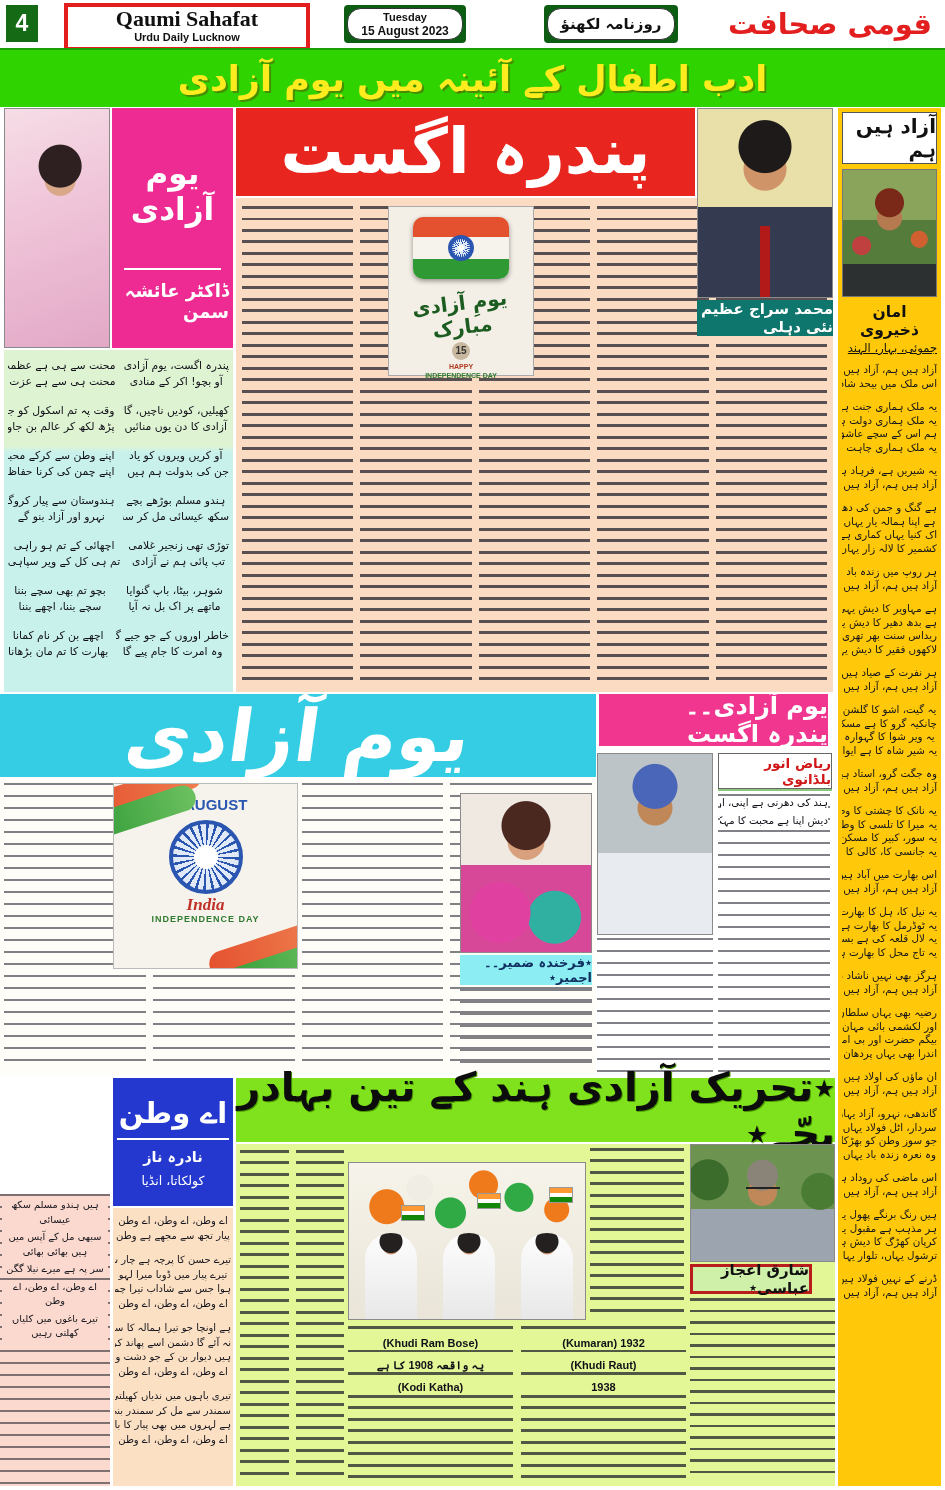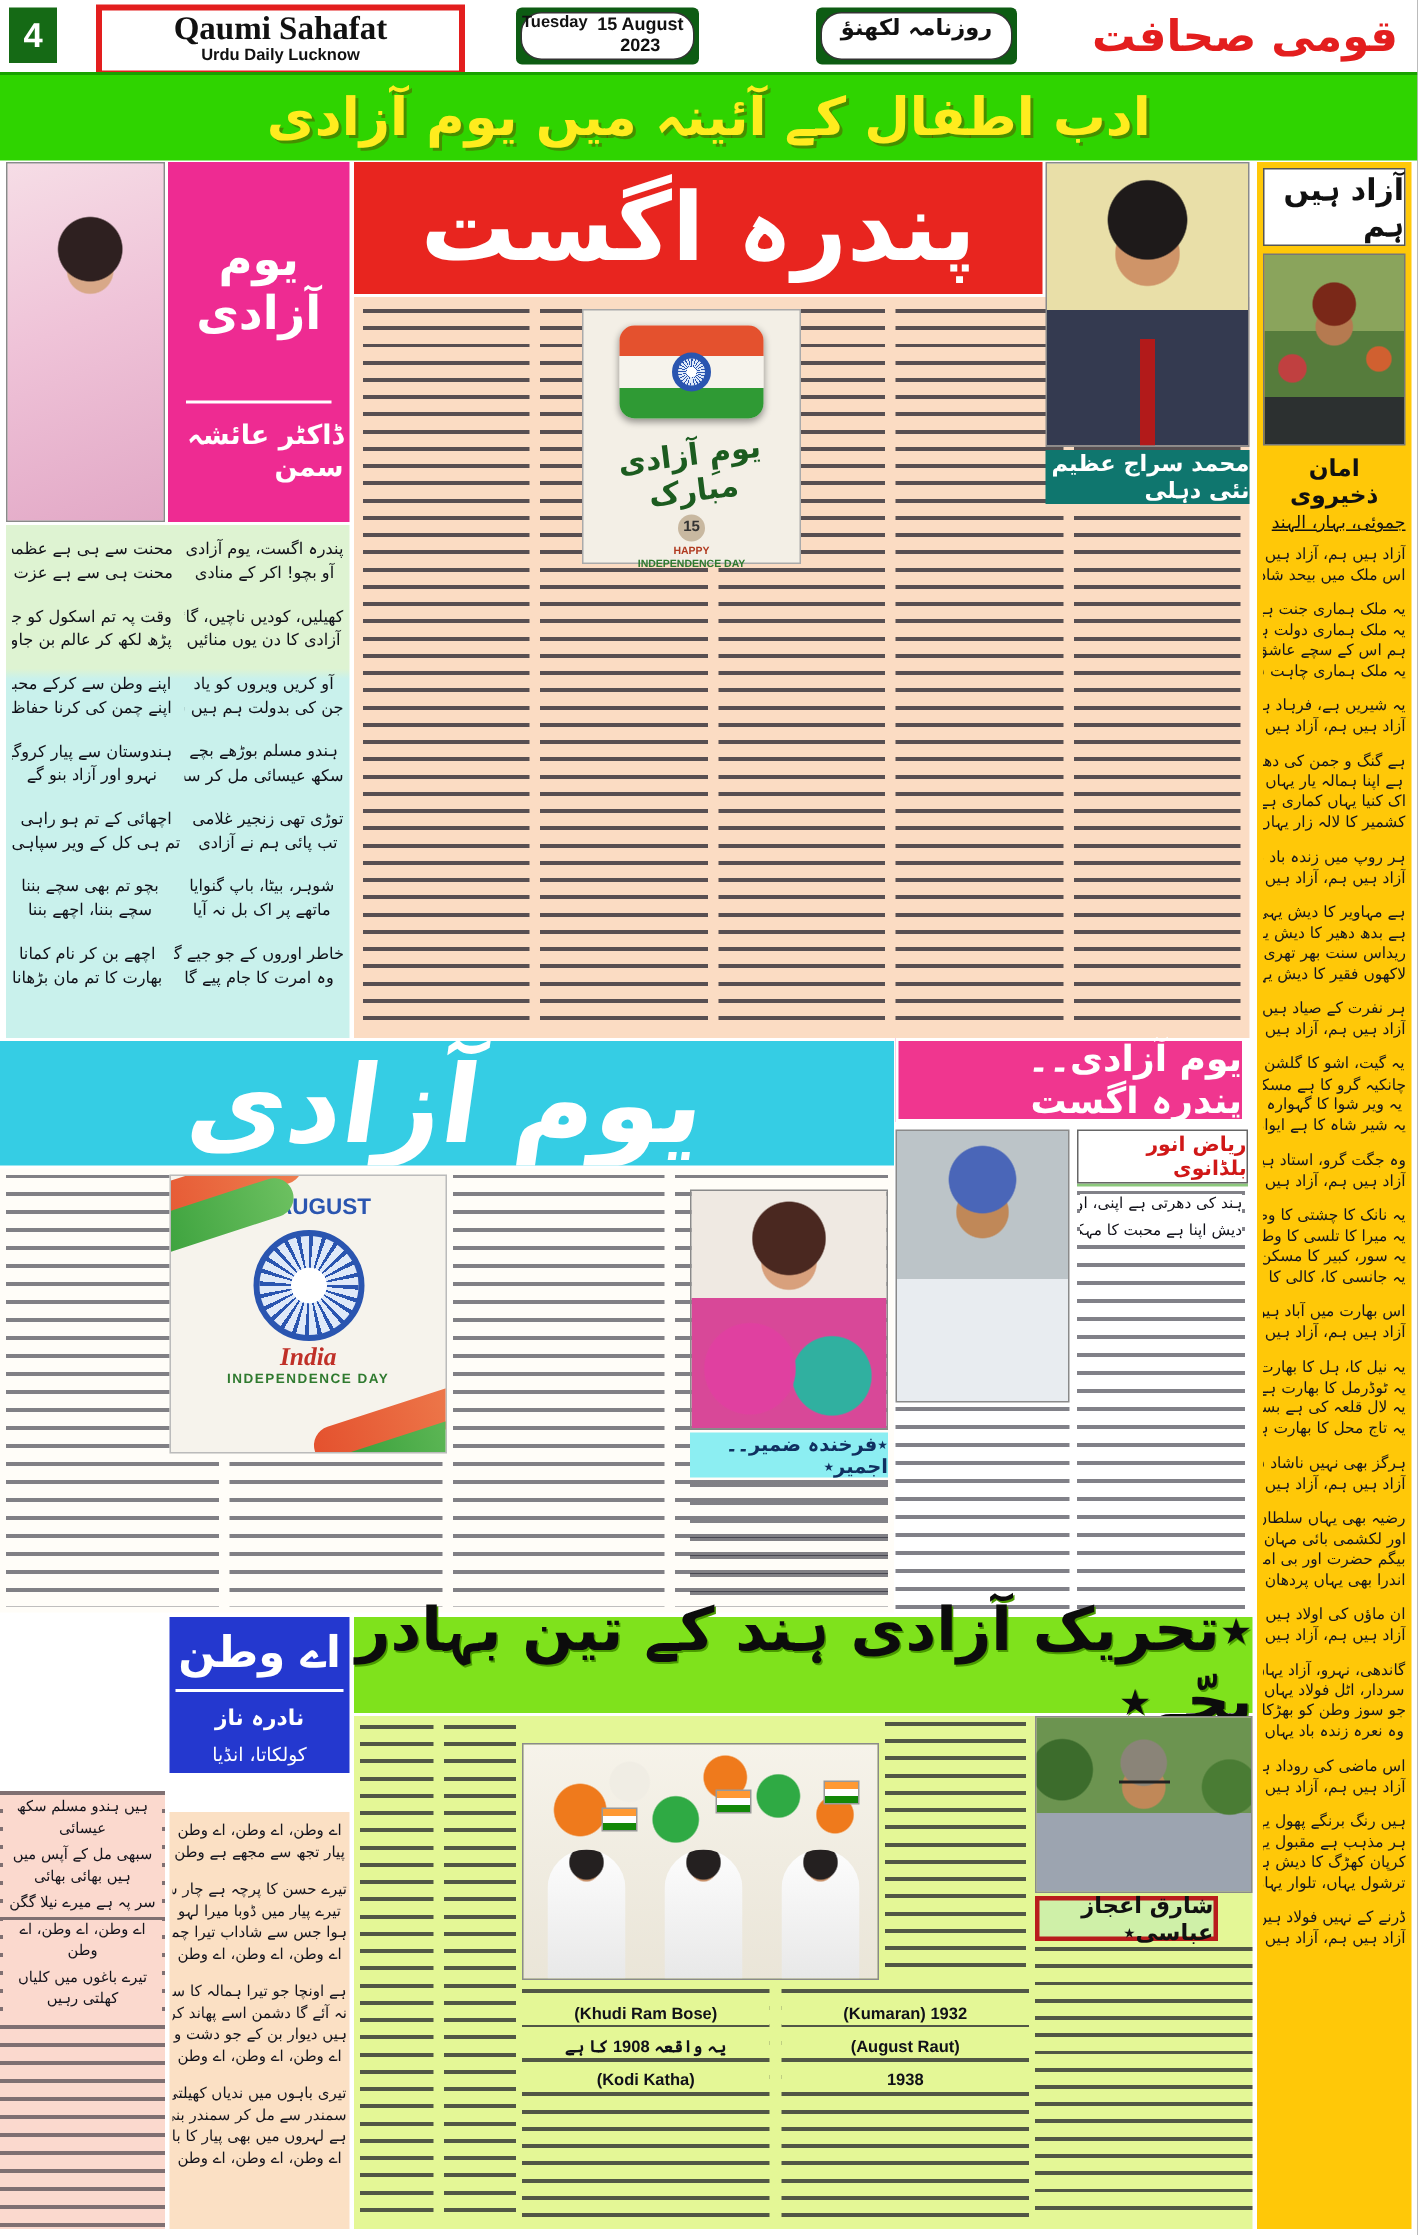--- a/index.html
+++ b/index.html
@@ -10,21 +10,21 @@
   .lat{font-family:"Liberation Sans",sans-serif;}
 
   
   .pageno{left:6px;top:5px;width:32px;height:37px;background:#156a15;color:#fff;
           font:700 23px/37px "Liberation Sans",sans-serif;text-align:center;}
   .qs-box{left:64px;top:3px;width:238px;height:40px;background:#fff;border:4px solid #e31e1e;text-align:center;}
   .qs-name{font:700 22px/24px "Liberation Serif",serif;color:#111;}
   .qs-tag{font:700 11px/12px "Liberation Sans",sans-serif;color:#111;}
   .gbox{background:#0d5c13;border-radius:4px;padding:3px;}
   .gbox-in{background:#fff;border:1px solid #333;border-radius:14px;height:100%;box-sizing:border-box;
-           display:flex;flex-direction:row;justify-content:center;text-align:center;}
+           display:flex;flex-direction:column;justify-content:center;text-align:center;}
   .date-box{left:344px;top:5px;width:122px;height:38px;box-sizing:border-box;}
   .date-day{font:700 11px/13px "Liberation Sans",sans-serif;color:#111;}
   .date-val{font:700 12px/14px "Liberation Sans",sans-serif;color:#111;}
   .roz-box{left:544px;top:5px;width:134px;height:38px;box-sizing:border-box;}
   .roz-txt{font-size:15px;font-weight:700;color:#111;}
   .urdu-mast{right:10px;top:4px;width:210px;height:40px;color:#e31e1e;
              font-size:29px;font-weight:700;text-align:center;line-height:40px;}
   
   .banner{left:0;top:48px;width:945px;height:57px;background:#2fd400;border-top:2px solid #19a000;
           display:flex;align-items:center;justify-content:center;}
@@ -153,22 +153,22 @@
     background:
       radial-gradient(circle at 48% 22%,#caa080 0 12px,transparent 13px),
       radial-gradient(circle at 48% 16%,#202028 0 16px,transparent 17px),
       radial-gradient(ellipse at 50% 70%,#ece8e0 0 30%,transparent 31%),
       linear-gradient(180deg,#9cb2c4 0 40%,#24262e 40% 100%);}
   .nadira-ovl{position:absolute;left:0;bottom:2px;width:100%;text-align:center;color:#ffd84a;
               font-size:9.5px;font-weight:700;text-shadow:1px 1px 1px #000;}
   .nadira-poem{left:0;top:1194px;width:110px;height:292px;background:#fbd9ce;box-sizing:border-box;padding:4px 2px;}
   .nadira-poem .real{background:#fbd9ce;font-size:9.8px;line-height:14.5px;text-align:center;color:#14141c;
                      margin-bottom:3px;}
-  .blue-box{left:113px;top:1078px;width:120px;height:104px;background:#2438cf;color:#fff;text-align:center;
-            box-sizing:border-box;padding:6px 4px;}
+  .blue-box{left:113px;top:1078px;width:120px;height:128px;background:#2438cf;color:#fff;text-align:center;
+            box-sizing:border-box;padding:18px 4px;}
   .blue-title{font-size:29px;font-weight:700;border-bottom:2px solid #fff;padding-bottom:8px;}
   .blue-author{font-size:14.5px;font-weight:700;margin-top:9px;}
   .blue-loc{font-size:12.5px;margin-top:8px;}
   .ae-poem{left:113px;top:1208px;width:120px;height:278px;background:#fbe0c4;box-sizing:border-box;padding:6px 2px;}
   .ae-poem .stanza{margin-bottom:10px;}
   .ae-poem .pline{font-size:10px;line-height:14.5px;text-align:center;color:#14141c;}
 
   
   .green-head{left:236px;top:1078px;width:599px;height:64px;background:#7fe21c;
               display:flex;align-items:center;justify-content:center;}
@@ -516,21 +516,21 @@
     </div>
     <div class="bz-midcol fake"></div>
     <div class="bz-under">
       <div class="ucol fake">
           <div class="frag-line">(Khudi Ram Bose)</div>
           <div class="frag-line">یہ واقعہ 1908 کا ہے</div>
           <div class="frag-line">(Kodi Katha)</div>
         </div>
       <div class="ucol fake">
           <div class="frag-line">(Kumaran) 1932</div>
-          <div class="frag-line">(August Raut)</div>
+          <div class="frag-line">(Khudi Raut)</div>
           <div class="frag-line">1938</div>
         </div>
     </div>
     <div class="photo photo-shariq">
       <div class="glasses"></div>
     </div>
     <div class="cap-green ur">شارق اعجاز عباسی٭</div>
     <div class="shariq-below fake"></div>
   </div>
 

